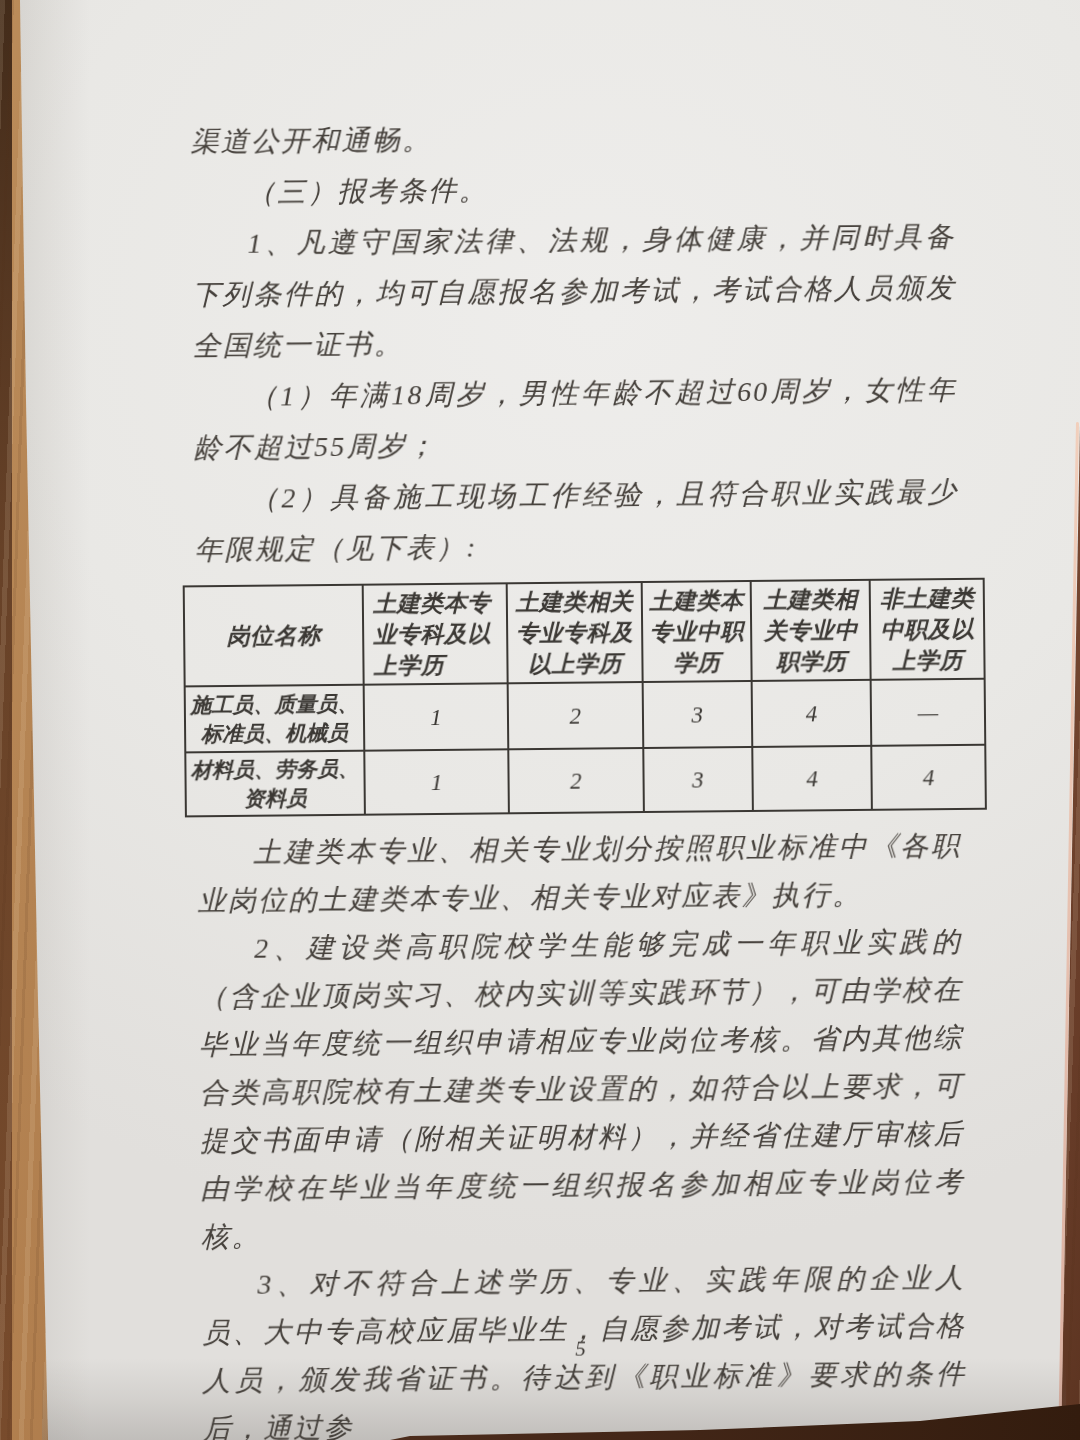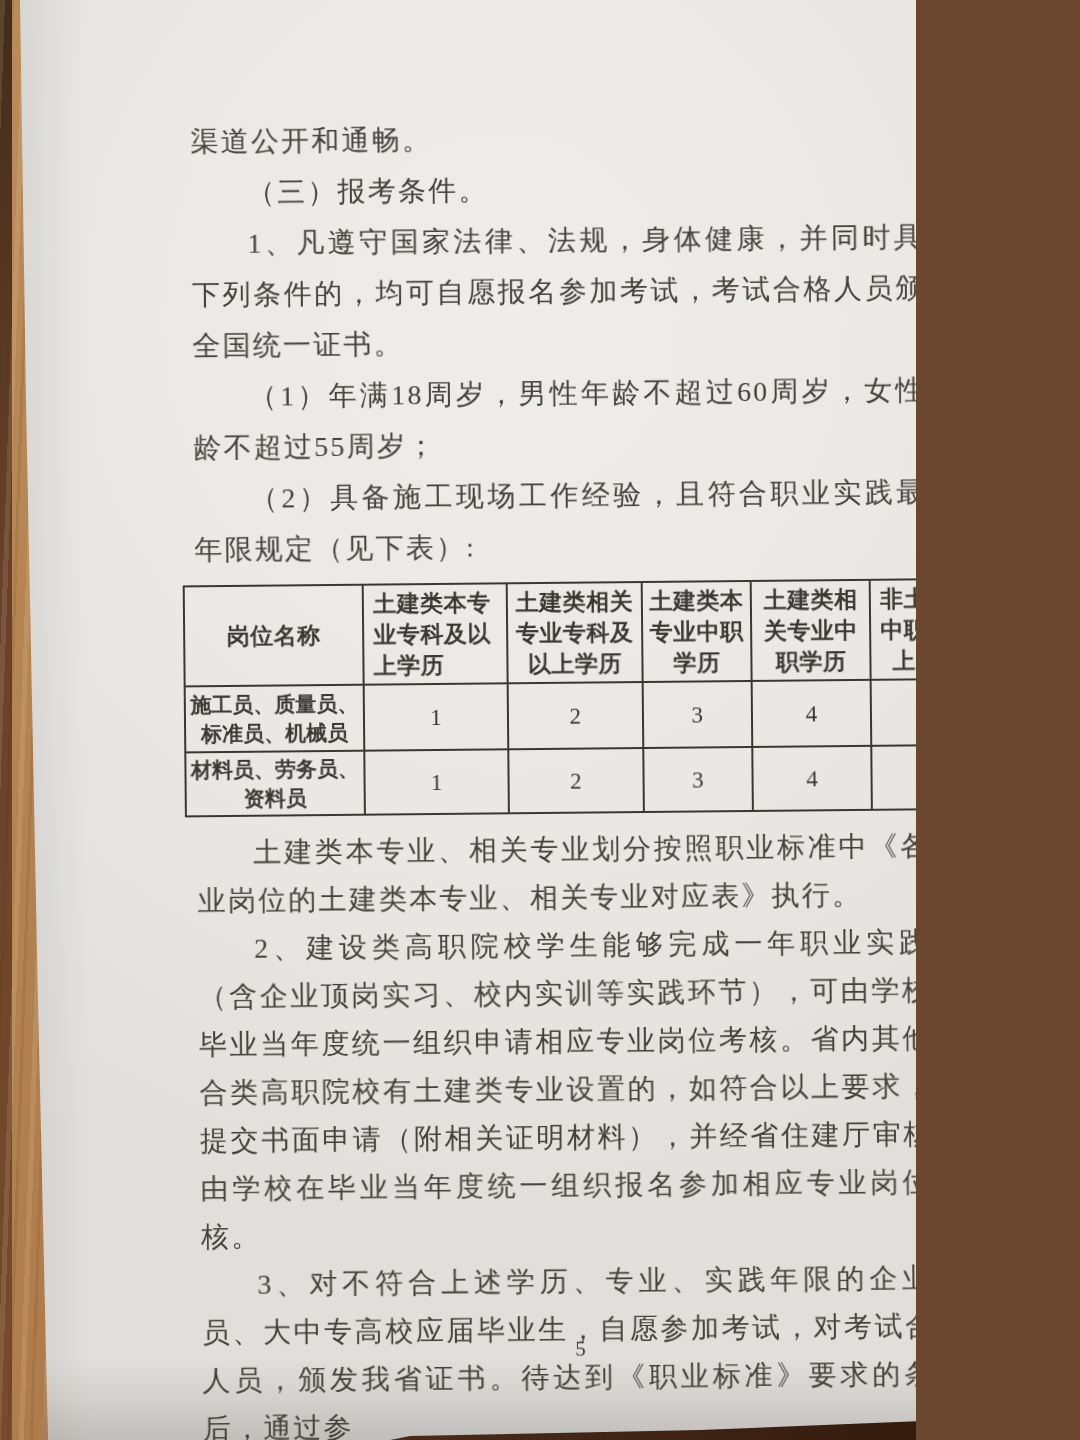--- a/index.html
+++ b/index.html
@@ -1,20 +1,21 @@
 <!DOCTYPE html>
 <html><head>
 <meta charset="utf-8">
 <style>
   html,body { margin:0; padding:0; }
   body { background:#6b4730; }
 
   .stage {
-    position:relative; width:916px; height:1440px; overflow:hidden;
+    position:relative; width:1080px; height:1440px; overflow:hidden;
     font-family:"Liberation Serif","DejaVu Serif",serif;
+    font-style:italic;
   }
 
   
   .wood {
     position:absolute; inset:0;
     background:linear-gradient(100deg,#bb8c5a 0%, #ad7a4a 28%, #9c6a47 58%, #7e4c35 84%, #5c3421 100%);
   }
   .wood::after {
     content:""; position:absolute; inset:0;
     background:repeating-linear-gradient(92deg,

